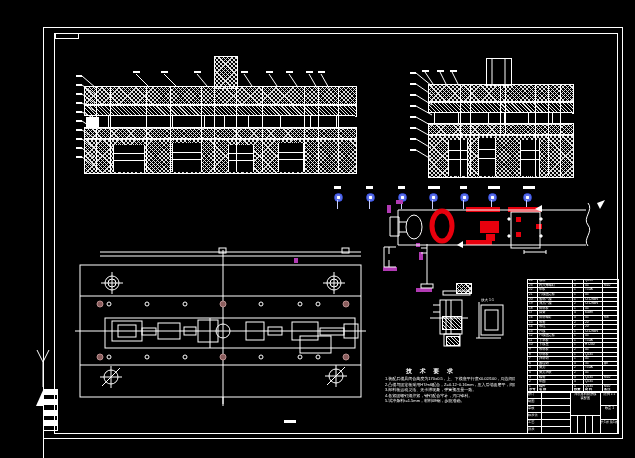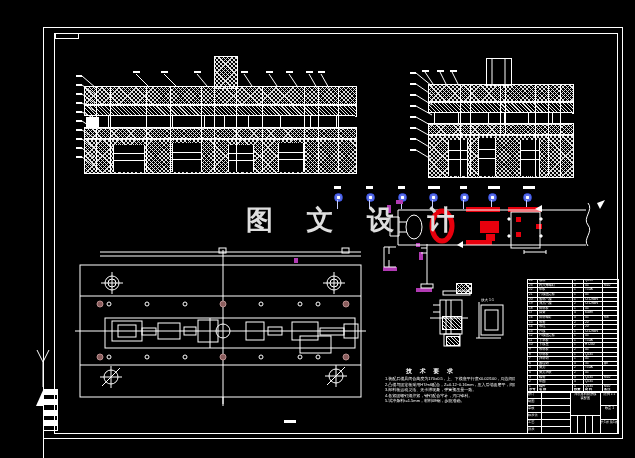--- a/index.html
+++ b/index.html
@@ -321,21 +321,20 @@
     <rect x="292" y="322" width="26" height="18"></rect>
       <rect x="320" y="328" width="24" height="7"></rect>
     <rect x="344" y="324" width="14" height="14"></rect>
       <rect x="300" y="336" width="31" height="17"></rect>
     <rect x="284" y="420" width="12" height="3" fill="#fff" stroke="none"></rect>
 
     <path d="M43,362 L37,350 M43,362 L49,350 M43,362 V387"></path>
     <polygon points="36,406 44,388 44,406" fill="#fff" stroke="none"></polygon>
   </svg>
 
-  <div id="watermark">图 文 设 计</div>
 
   <div id="detail-scale">放大 1:1</div>
 
   <div id="notes-title">技 术 要 求</div>
   <div id="notes-lines">
     <div>1.装配后模具闭合高度为170±0.5，上、下模座平行度≤0.02/100，周边间隙均匀。</div>
     <div>2.凸模与固定板采用H7/m6配合，Z=0.12~0.16mm，压入后端面磨平，间隙≤0.02。</div>
     <div>3.卸料板运动灵活、无卡滞现象，弹簧预压量一致。</div>
     <div>4.各紧固螺钉须拧紧，销钉配合牢靠，刃口锋利。</div>
     <div>5.试冲条料t=1.5mm，材料08钢，步距准确。</div>

